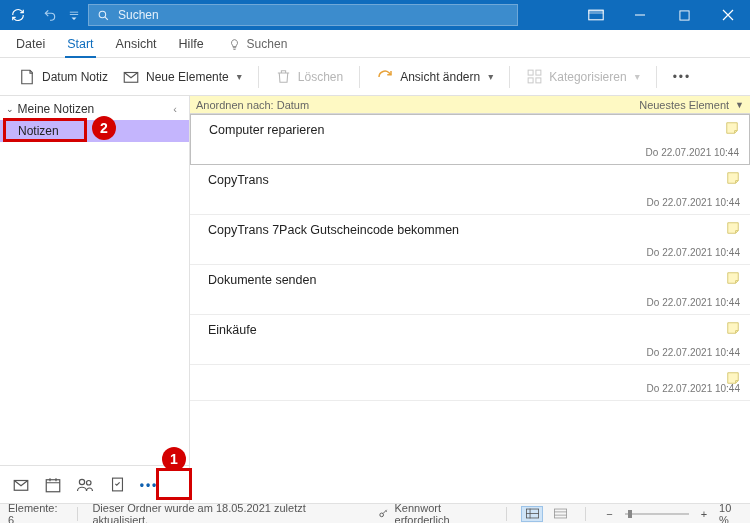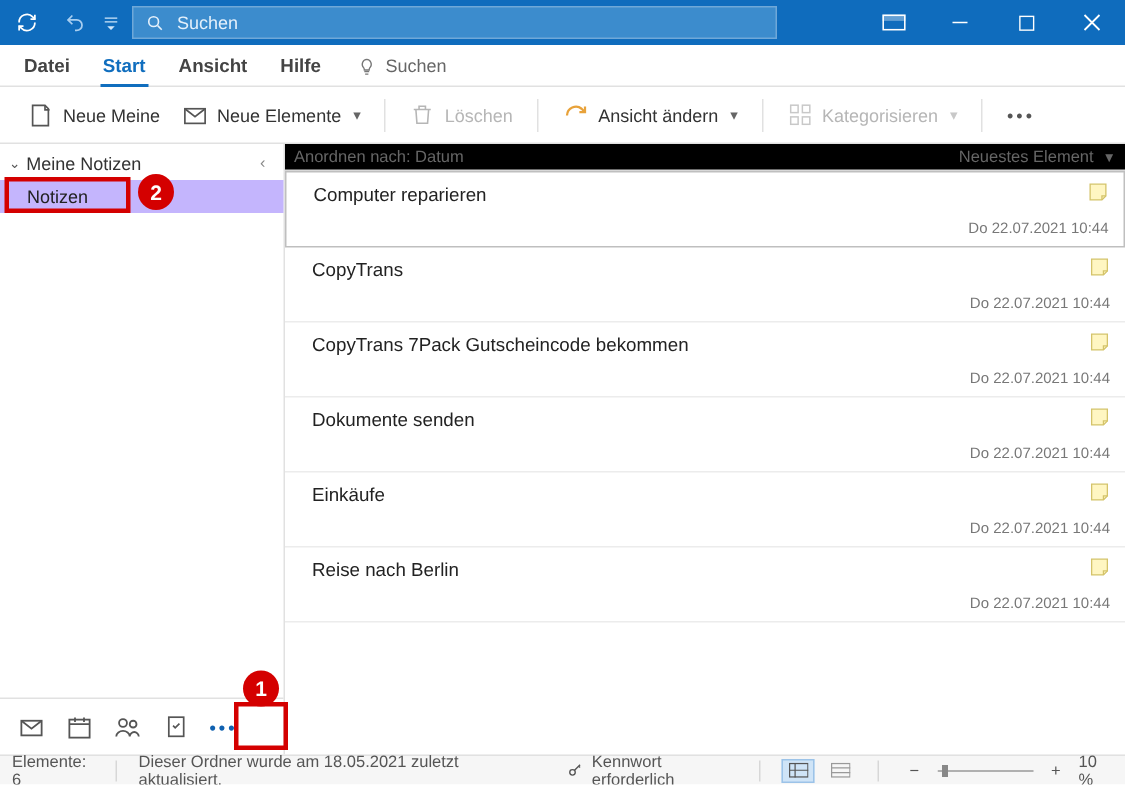--- a/index.html
+++ b/index.html
@@ -9,21 +9,21 @@
 .titlebar { height: 30px; background: #0F6CBD; display: flex; align-items: center; color: #fff; }
 .titlebar .left { display: flex; align-items: center; height: 100%; }
 .titlebar .tb-btn { width: 36px; height: 100%; display: flex; align-items: center; justify-content: center; }
 .titlebar .search { flex: 1; display: flex; align-items: center; height: 22px; background: #3c8ccd; border: 1px solid #6fa8d8; margin: 0 8px 0 4px; padding: 0 8px; color: #e4f0fb; max-width: 430px; }
 .titlebar .search .icon { margin-right: 8px; }
 .titlebar .right { display: flex; margin-left: auto; height: 100%; }
 .titlebar .win-btn { width: 44px; height: 100%; display: flex; align-items: center; justify-content: center; }
 
 
 .menubar { height: 28px; display: flex; align-items: flex-end; padding: 0 6px; border-bottom: 1px solid #e1e1e1; gap: 2px; }
-.menubar .mitem { padding: 5px 10px 6px; font-size: 12.5px; color: #444; position: relative; font-weight: bold; }
+.menubar .mitem { padding: 5px 10px 6px; font-size: 12.5px; color: #444; position: relative; }
 .menubar .mitem.active { color: #106ebe; }
 .menubar .mitem.active::after { content:""; position:absolute; left:8px; right:8px; bottom:-1px; height:2px; background:#106ebe; }
 .menubar .lightbulb { margin-left: 4px; display:flex; align-items:center; gap:6px; color:#666; padding:5px 8px 6px;}
 
 
 .ribbon { height: 38px; display: flex; align-items: center; padding: 0 8px; border-bottom: 1px solid #e1e1e1; color:#333; gap:6px;}
 .ribbon .rgrp { display:flex; align-items:center; gap:6px; padding:0 6px; }
 .ribbon .sep { width:1px; height:22px; background:#e1e1e1; }
 .ribbon .rbtn { display:flex; align-items:center; gap:6px; padding:3px 4px; color:#333; }
 .ribbon .muted { color:#b6b6b6; }
@@ -34,21 +34,21 @@
 .sidebar { width: 190px; border-right:1px solid #e1e1e1; display:flex; flex-direction:column; }
 .sidebar .top { flex:1; }
 .folders-head { padding: 6px 8px 4px 6px; font-size:12px; color:#333; display:flex; align-items:center; }
 .folders-head .caret { margin-right:4px; font-size:9px; color:#555; }
 .collapse { margin-left:auto; color:#888; padding-right:4px; font-size:11px;}
 .folder-item { padding:4px 8px 4px 18px; background:#c4b5fd; color:#222; font-size:12px; }
 .nav-icons { height:38px; border-top:1px solid #e1e1e1; display:flex; align-items:center; justify-content:flex-start; gap:2px; padding:0 6px;}
 .nav-icons .nbtn { width:30px; height:28px; display:flex; align-items:center; justify-content:center; color:#555;}
 
 .content { flex:1; display:flex; flex-direction:column; }
-.sorter { height:18px; border-bottom:1px solid #d8d8d8; display:flex; align-items:center; font-size:11px; color:#666; padding:0 6px; background:#000000;}
+.sorter { height:18px; border-bottom:1px solid #d8d8d8; display:flex; align-items:center; font-size:11px; color:#666; padding:0 6px; background:#fef9c3;}
 .sorter .right { margin-left:auto; display:flex; align-items:center; gap:6px;}
 .list { flex:1; overflow:auto; }
 .note { border-bottom:1px solid #ececec; padding:8px 10px 6px 18px; position:relative; }
 .note.sel { border:1px solid #bfbfbf; }
 .note .title { font-size:12.5px; color:#222; }
 .note .meta { text-align:right; font-size:10px; color:#777; margin-top:10px; }
 .note .nicon { position:absolute; right:10px; top:6px; width:14px; height:14px; }
 
 
 .status { position:absolute; bottom:0; left:0; right:0; height:20px; border-top:1px solid #e1e1e1; background:#f6f6f6; display:flex; align-items:center; font-size:11px; color:#555; padding:0 8px; gap:14px;}
@@ -141,21 +141,21 @@
 
 <div class="ribbon">
   <div class="rgrp">
     <div class="rbtn">
       <span>
         <svg width="18" height="18" viewBox="0 0 24 24" fill="none" stroke="#555" stroke-width="1.5">
             <path d="M5 3h11l3 3v15H5z"></path>
             <path d="M16 3v4h4"></path>
           </svg>
       </span>
-      <span>Neue Meine</span>
+      <span>Datum Notiz</span>
     </div>
     <div class="rbtn">
       <span>
         <svg width="18" height="18" viewBox="0 0 24 24" fill="none" stroke="#555" stroke-width="1.5">
             <rect x="3" y="6" width="18" height="13"></rect>
             <path d="M3 6l9 7 9-7"></path>
           </svg>
       </span>
       <span>Neue Elemente</span>
       <span class="chev">▾</span>
@@ -309,21 +309,20 @@
           <div class="title">Einkäufe</div>
           <div class="meta">Do 22.07.2021 10:44</div>
         </div>
         <div class="note">
           <div class="nicon">
             <svg width="14" height="14" viewBox="0 0 16 16">
               <path d="M2 2h12v9l-3 3H2z" fill="#fff6c2" stroke="#d4c36a" stroke-width="1"></path>
               <path d="M14 11h-3v3" fill="none" stroke="#d4c36a"></path>
             </svg>
           </div>
-          <div class="title">Reise nach Berlin</div>
           <div class="meta">Do 22.07.2021 10:44</div>
         </div>
       </div>
   </div>
 </div>
 
 <div class="status">
   <span>Elemente: 6</span>
   <div class="divider"></div>
   <span>Dieser Ordner wurde am 18.05.2021 zuletzt aktualisiert.</span>

